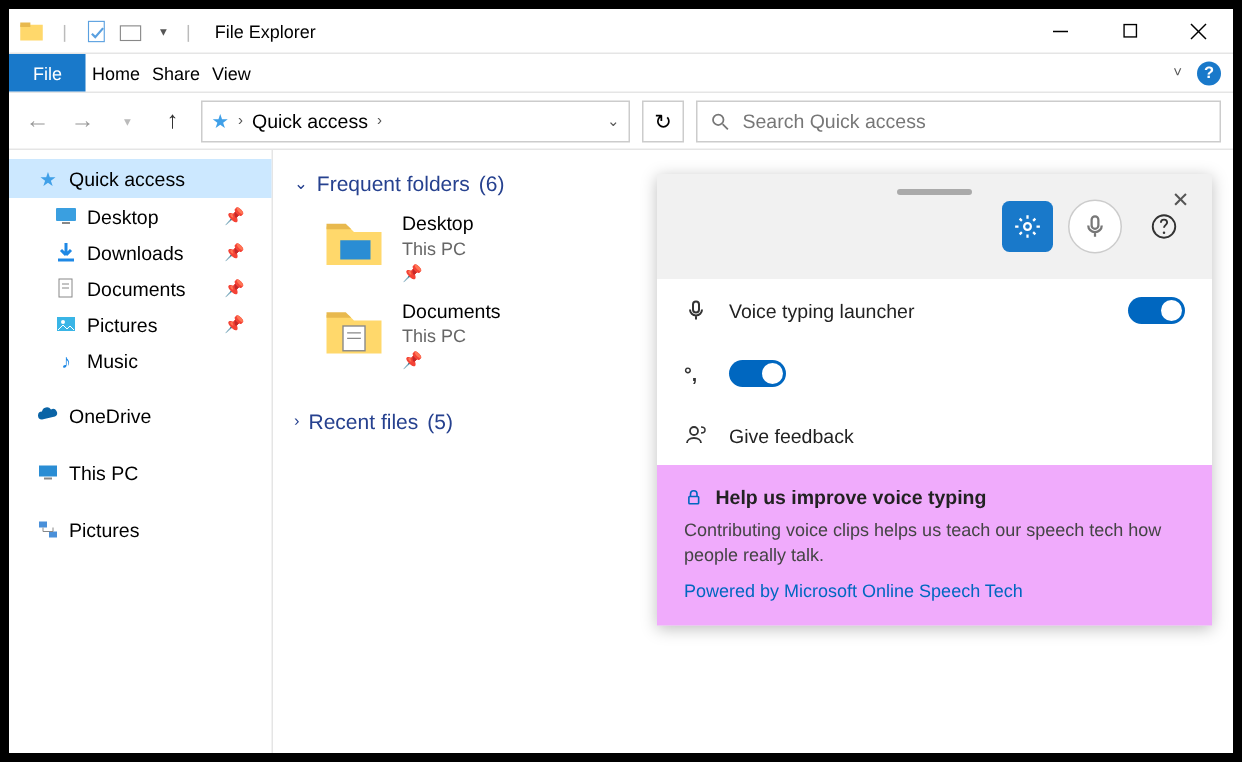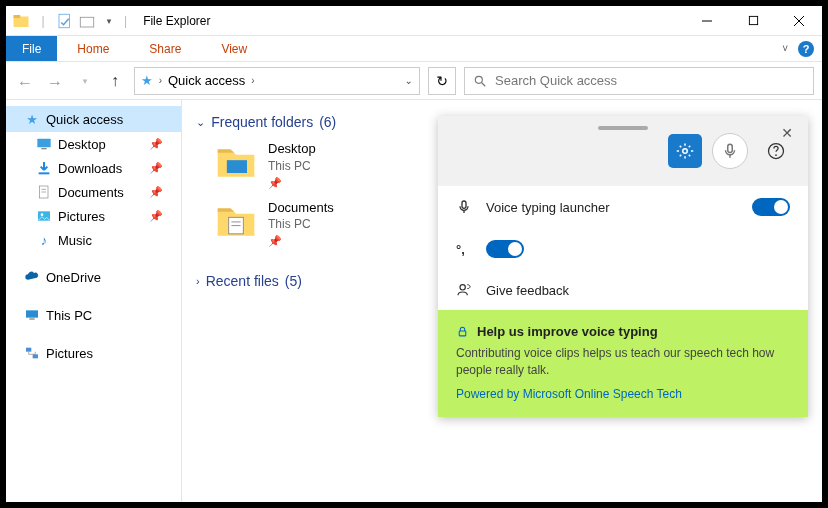--- a/index.html
+++ b/index.html
@@ -6,21 +6,21 @@
 body { background:#000; width:828px; height:508px; overflow:hidden; position:relative; }
 .window { position:absolute; left:6px; top:6px; width:816px; height:496px; background:#fff; display:flex; flex-direction:column; }
 .titlebar { height:30px; display:flex; align-items:center; border-bottom:1px solid #e5e5e5; font-size:12px; }
 .titlebar .qat { display:flex; align-items:center; gap:4px; padding:0 6px; }
 .titlebar .qat .ico { width:18px; height:18px; display:flex; align-items:center; justify-content:center; }
 .title { padding-left:8px; color:#000; }
 .win-controls { margin-left:auto; display:flex; }
 .win-btn { width:46px; height:30px; display:flex; align-items:center; justify-content:center; font-size:14px; }
 .ribbon { height:26px; display:flex; align-items:stretch; border-bottom:1px solid #e5e5e5; font-size:12px; }
 .ribbon .filetab { background:#1979ca; color:#fff; padding:0 16px; display:flex; align-items:center; }
-.ribbon .tab { padding:0 20px; display:flex; align-items:center; color:#c2410c; }
+.ribbon .tab { padding:0 4px; display:flex; align-items:center; color:#000000; }
 .ribbon-right { margin-left:auto; display:flex; align-items:center; padding-right:8px; gap:10px; }
 .help-badge { width:16px; height:16px; border-radius:50%; background:#1979ca; color:#fff; font-size:11px; display:flex; align-items:center; justify-content:center; font-weight:bold; }
 .addrbar { height:38px; display:flex; align-items:center; gap:8px; padding:4px 8px; border-bottom:1px solid #e5e5e5; }
 .nav-arrow { width:22px; height:22px; display:flex; align-items:center; justify-content:center; color:#999; font-size:16px; }
 .nav-arrow.up { color:#333; }
 .breadcrumb { flex:1; border:1px solid #ccc; height:28px; display:flex; align-items:center; padding:0 6px; font-size:13px; gap:6px; position:relative; }
 .bc-drop { position:absolute; right:6px; color:#555; font-size:10px; }
 .refresh-btn { width:28px; height:28px; border:1px solid #ccc; display:flex; align-items:center; justify-content:center; font-size:14px; }
 .search { width:350px; border:1px solid #ccc; height:28px; display:flex; align-items:center; padding:0 8px; gap:8px; color:#777; font-size:13px; }
 .body { flex:1; display:flex; overflow:hidden; }
@@ -47,21 +47,21 @@
 .vp-top .close { position:absolute; top:6px; right:10px; width:22px; height:22px; display:flex; align-items:center; justify-content:center; color:#555; font-size:14px; }
 .vp-circ { width:36px; height:36px; border-radius:50%; display:flex; align-items:center; justify-content:center; }
 .vp-circ.gear { background:#1979ca; color:#fff; border-radius:5px; width:34px; height:34px; }
 .vp-circ.mic { background:#fff; border:1px solid #ccc; }
 .vp-circ.help { background:transparent; color:#333; }
 .vp-body { background:#fff; }
 .vp-row { display:flex; align-items:center; gap:14px; padding:12px 18px; }
 .vp-row .lbl { flex:1; color:#222; }
 .toggle { width:38px; height:18px; border-radius:10px; background:#0067c0; position:relative; }
 .toggle::after { content:""; position:absolute; right:2px; top:2px; width:14px; height:14px; border-radius:50%; background:#fff; }
-.vp-help { padding:14px 18px 16px 18px; background:#bef264; }
+.vp-help { padding:14px 18px 16px 18px; background:#f0abfc; }
 .vp-help h4 { font-size:13px; font-weight:600; color:#222; display:flex; align-items:center; gap:8px; margin-bottom:6px;}
 .vp-help p { font-size:12px; color:#444; line-height:1.4; margin-bottom:8px; }
 .vp-help a { color:#0067c0; font-size:12px; text-decoration:none; display:block; margin-bottom:18px; }
 .vp-help .powered { color:#0067c0; font-size:12px; }
 svg { display:block; }
 </style>
 </head>
 <body>
 
 <div class="window">

